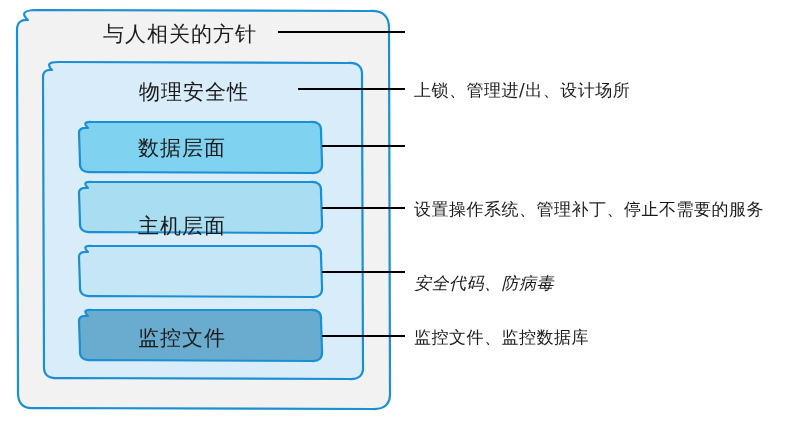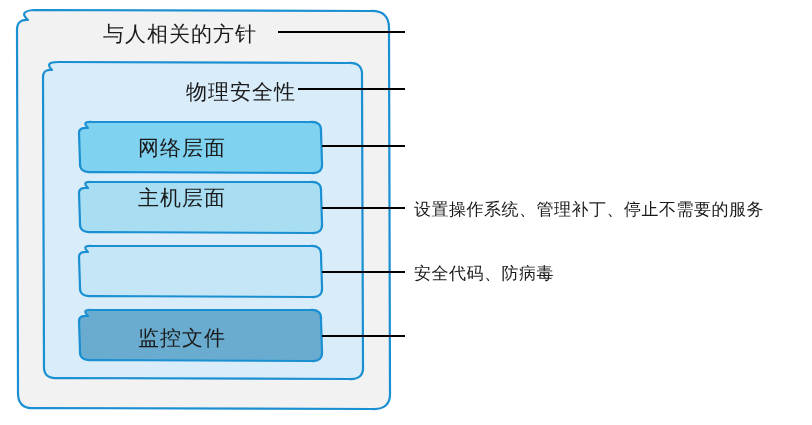--- a/index.html
+++ b/index.html
@@ -67,23 +67,25 @@
 
     <line x1="278" y1="32" x2="405" y2="32" stroke="#000000" stroke-width="2"></line>
     <line x1="298" y1="89" x2="405" y2="89" stroke="#000000" stroke-width="2"></line>
     <line x1="322" y1="146" x2="405" y2="146" stroke="#000000" stroke-width="2"></line>
     <line x1="322" y1="208" x2="405" y2="208" stroke="#000000" stroke-width="2"></line>
     <line x1="322" y1="272" x2="405" y2="272" stroke="#000000" stroke-width="2"></line>
     <line x1="322" y1="336" x2="405" y2="336" stroke="#000000" stroke-width="2"></line>
   </svg>
 
   <div class="label box-label" style="left:103px; top:20px;">与人相关的方针</div>
-  <div class="label box-label" style="left:139px; top:78px;margin-left:47px;">物理安全性</div>
-  <div class="label box-label" style="left:138px; top:134px;">网络层面</div>
-  <div class="label box-label" style="left:138px; top:184px;">主机层面</div>
+  <div class="label box-label" style="left:139px; top:78px;">物理安全性</div>
+  <div class="label box-label" style="left:138px; top:134px;">数据层面</div>
+  <div class="label box-label" style="left:138px; top:212px;">主机层面</div>
   <div class="label box-label" style="left:138px; top:324px;">监控文件</div>
 
+  <div class="label note-label" style="left:414px; top:79px;">上锁、管理进/出、设计场所</div>
 
 
   <div class="label note-label" style="left:414px; top:198px;">设置操作系统、管理补丁、停止不需要的服务</div>
-  <div class="label note-label" style="left:414px; top:262px;">安全代码、防病毒</div>
+  <div class="label note-label" style="left:414px; top:272px;font-style:italic;">安全代码、防病毒</div>
+  <div class="label note-label" style="left:414px; top:326px;">监控文件、监控数据库</div>
 
 </div>
 
 </body></html>

